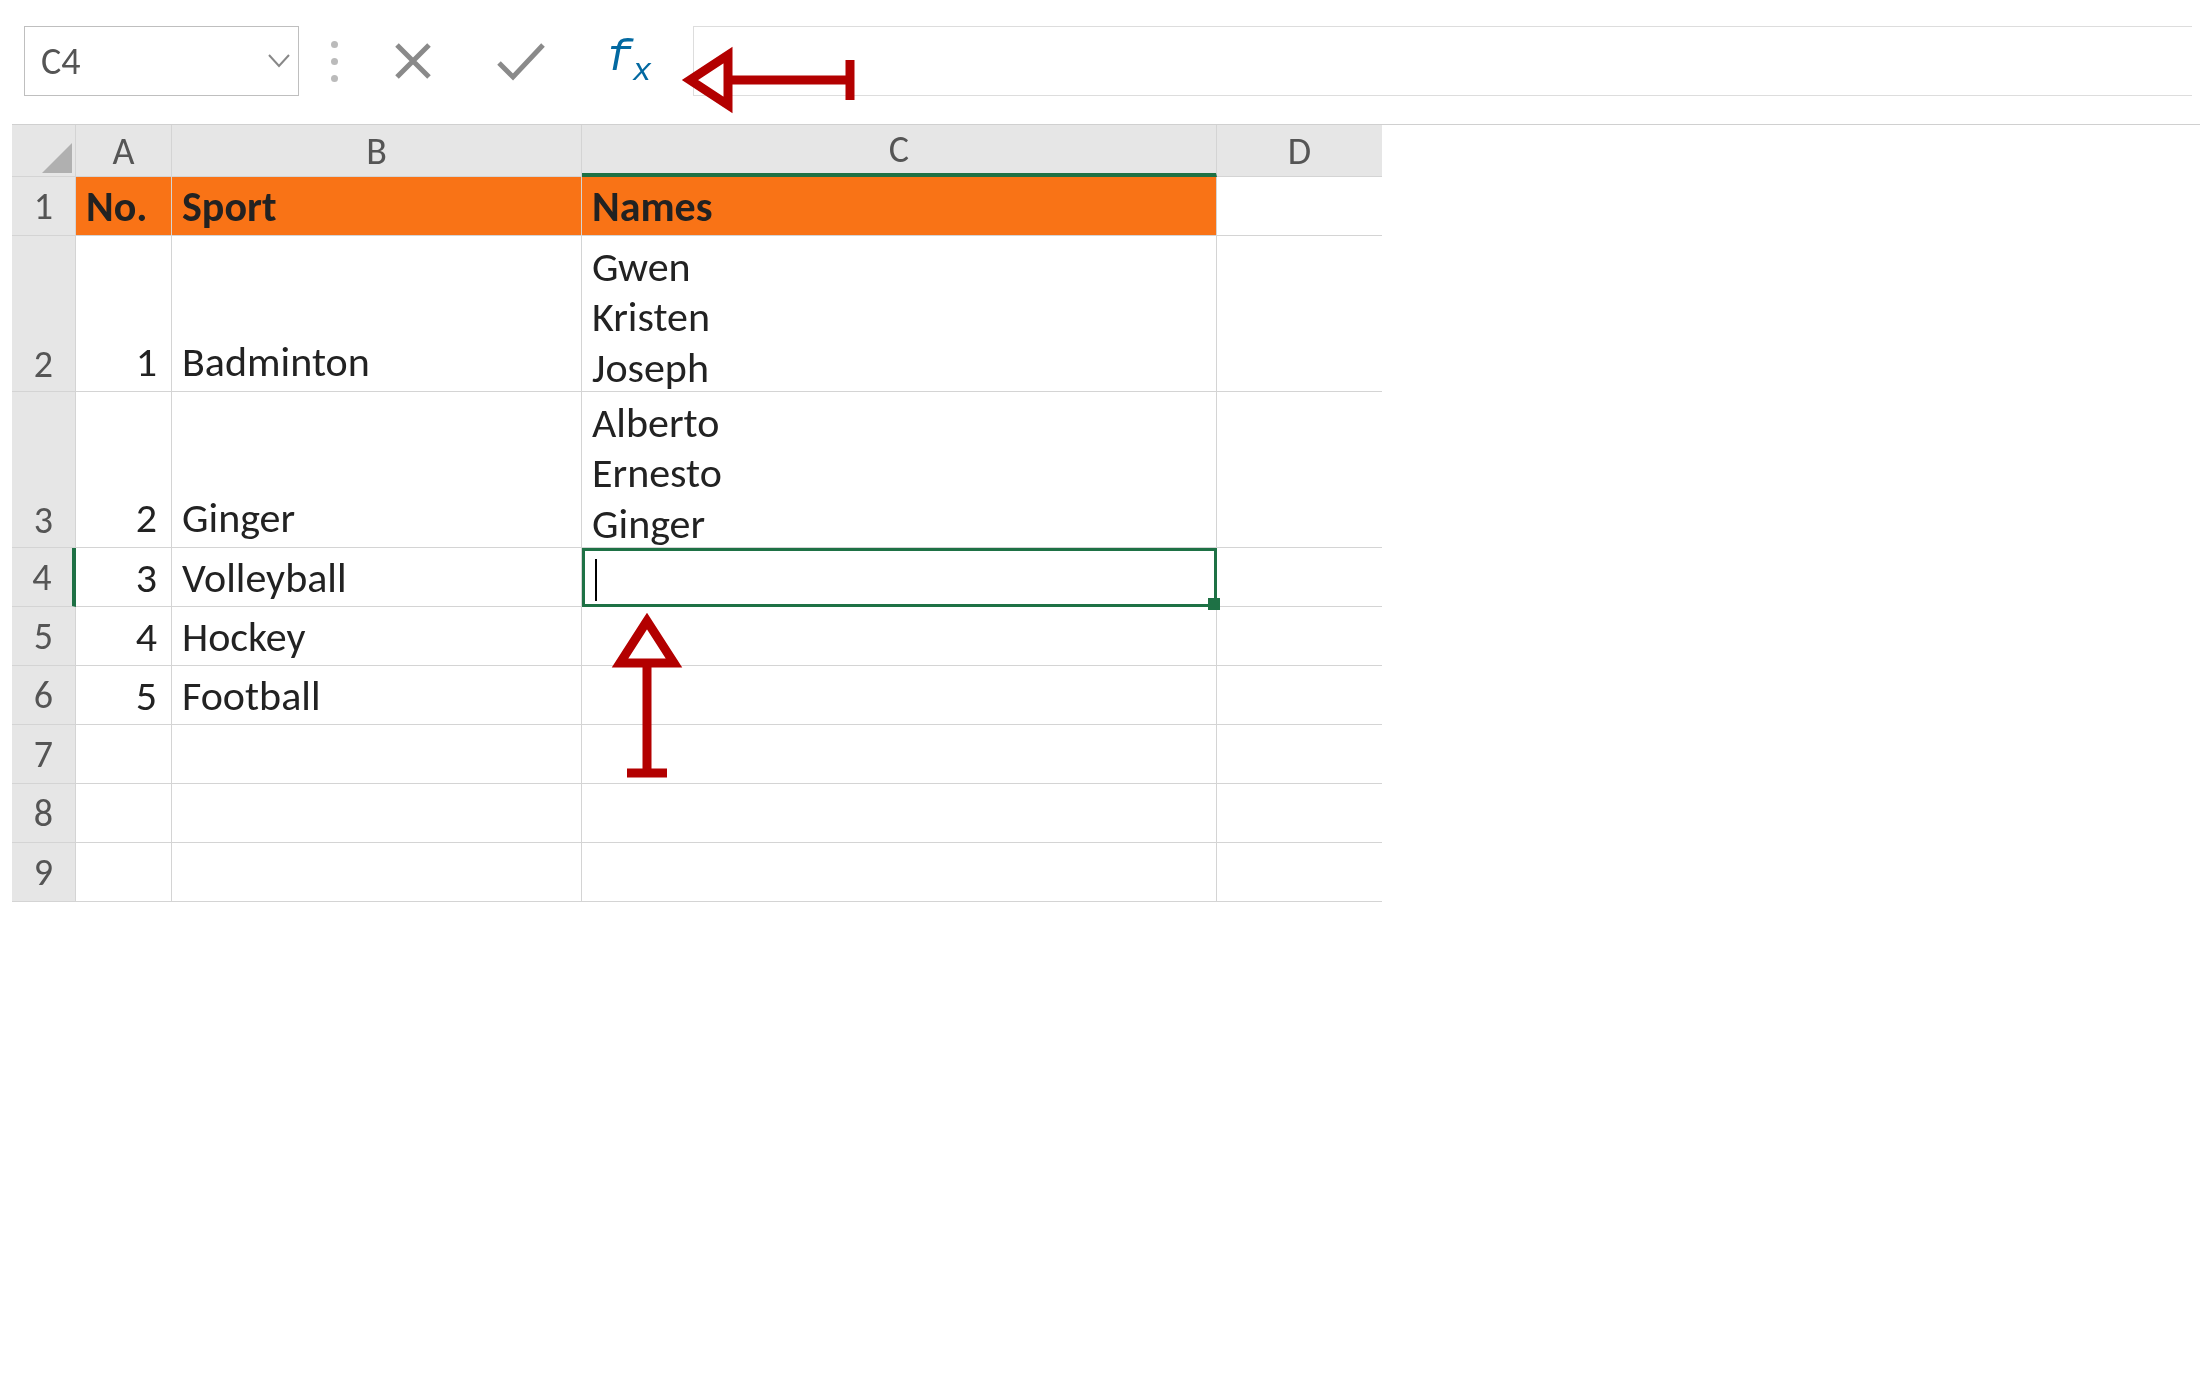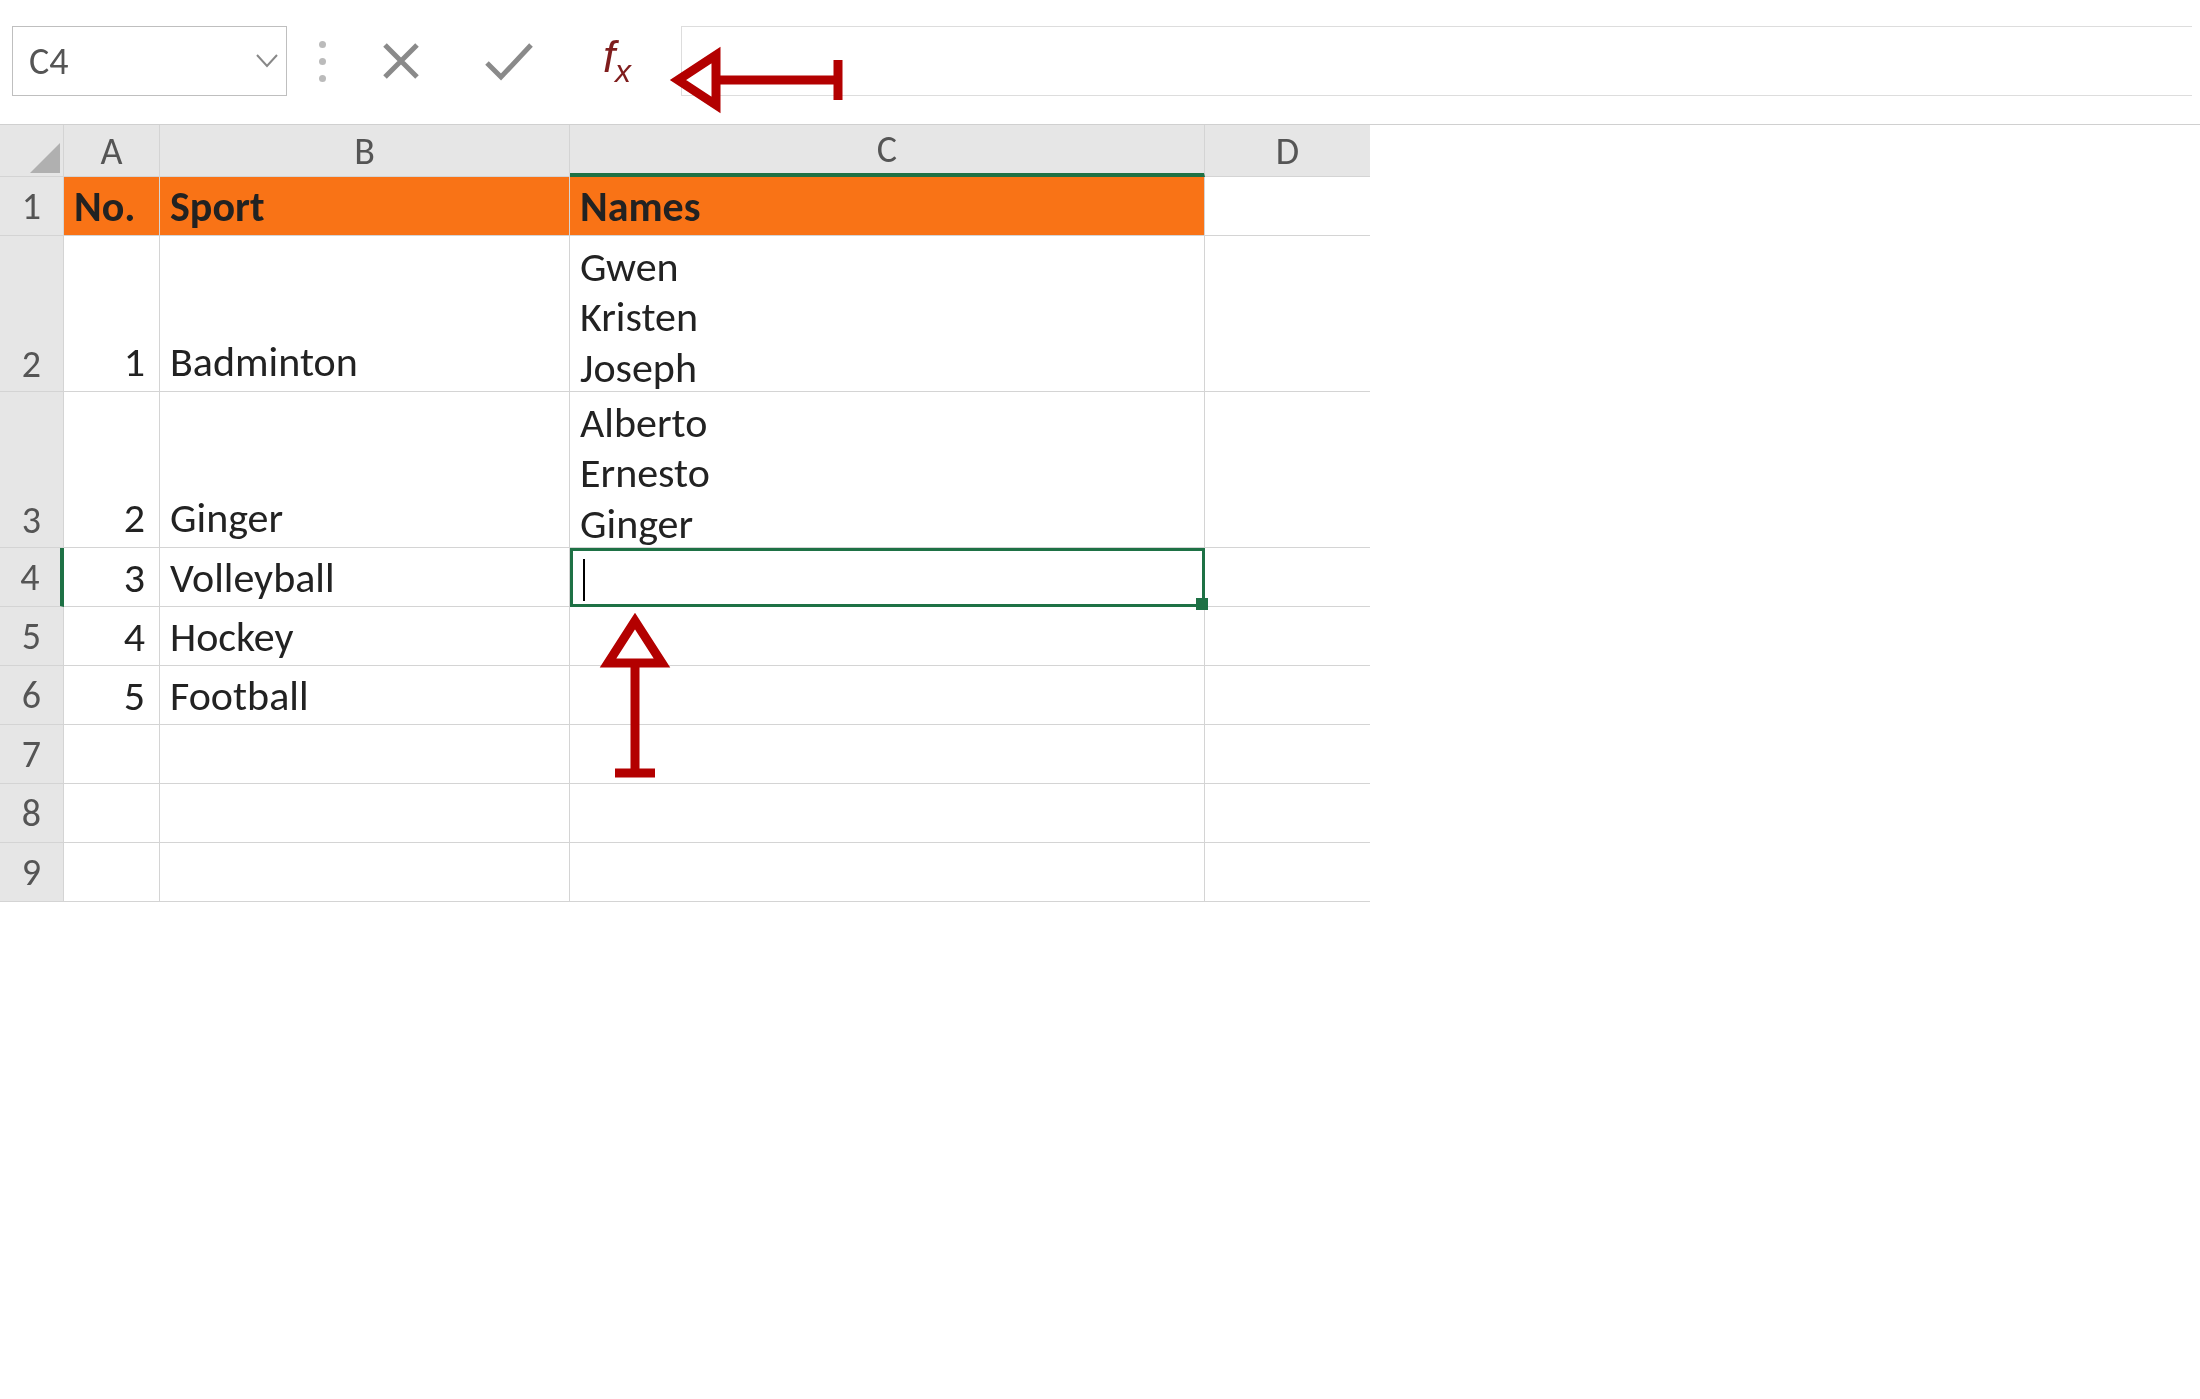--- a/index.html
+++ b/index.html
@@ -4,21 +4,21 @@
 <style>
   * { box-sizing: border-box; }
   html, body {
     margin: 0; padding: 0;
     font-family: Calibri, "Segoe UI", Arial, sans-serif;
     background: #ffffff;
     width: 2200px;
     height: 1399px;
     overflow: hidden;
   }
-  .app { width: 2200px; height: 1399px; position: relative; }
+  .app { width: 2200px; height: 1399px; position: relative; padding-left: 12px; }
 
   
   .formula-bar {
     display: flex;
     align-items: center;
     padding: 28px 8px 30px 8px;
     border-bottom: 1px solid #d0d0d0;
     height: 125px;
     background: #fff;
     gap: 20px;
@@ -171,21 +171,21 @@
     <div class="icon-holder">
       <svg width="44" height="44" viewBox="0 0 44 44">
           <path d="M6 6 L38 38 M38 6 L6 38" stroke-width="5" fill="none"></path>
         </svg>
     </div>
     <div class="icon-holder">
       <svg width="52" height="44" viewBox="0 0 52 44">
           <path d="M4 24 L18 38 L48 6" stroke-width="5" fill="none"></path>
         </svg>
     </div>
-    <div class="icon-holder" style="font-style:italic;font-family:Liberation Sans, sans-serif;font-size:44px;color:#7f1d1d;">
+    <div class="icon-holder" style="font-style:italic;font-family:Liberation Mono, monospace;font-size:44px;color:#0369a1;">
       <span>f<span style="font-size:32px;vertical-align:sub;">x</span></span>
     </div>
     <div class="formula-input">
       <span></span>
     </div>
   </div>
 
   <div style="position:relative;">
     <div class="grid" style="grid-template-rows: 52px 59px 156px 156px 59px 59px 59px 59px 59px 59px;">
 

